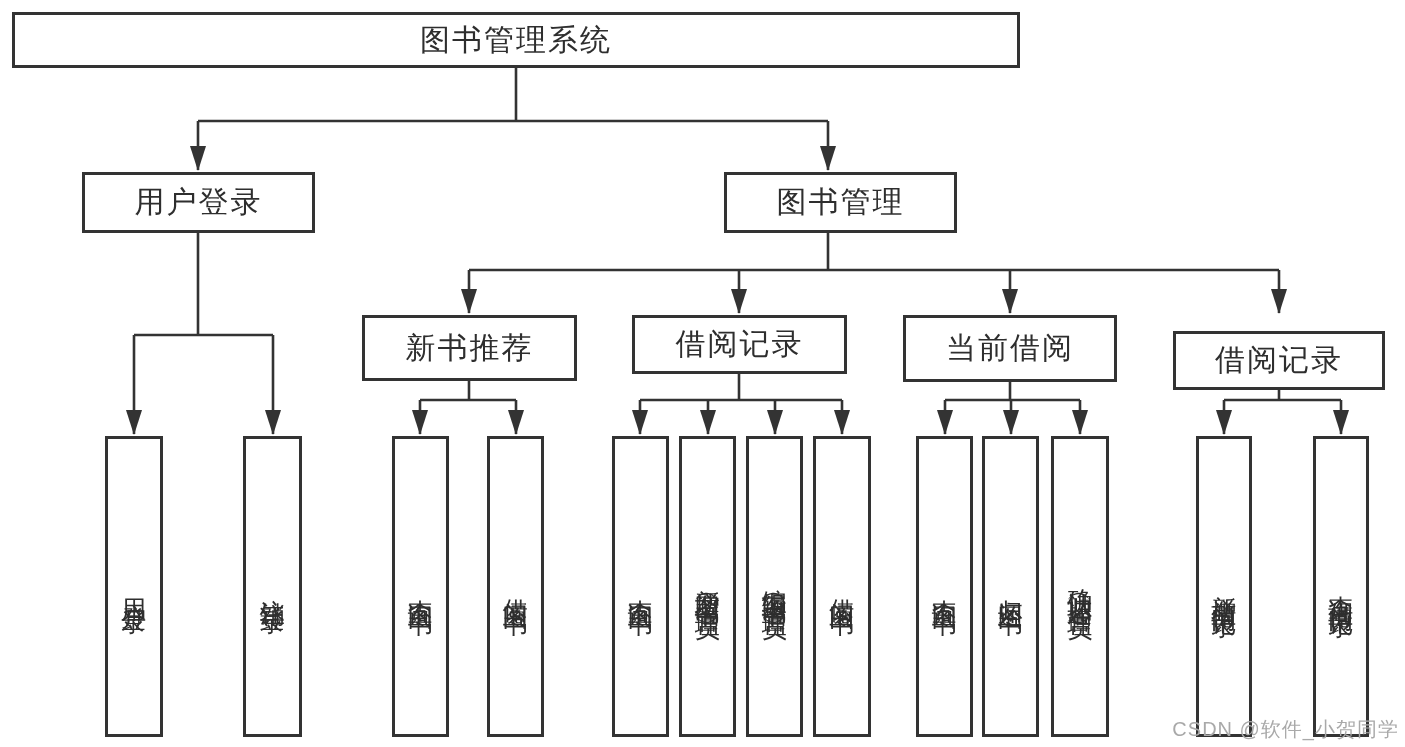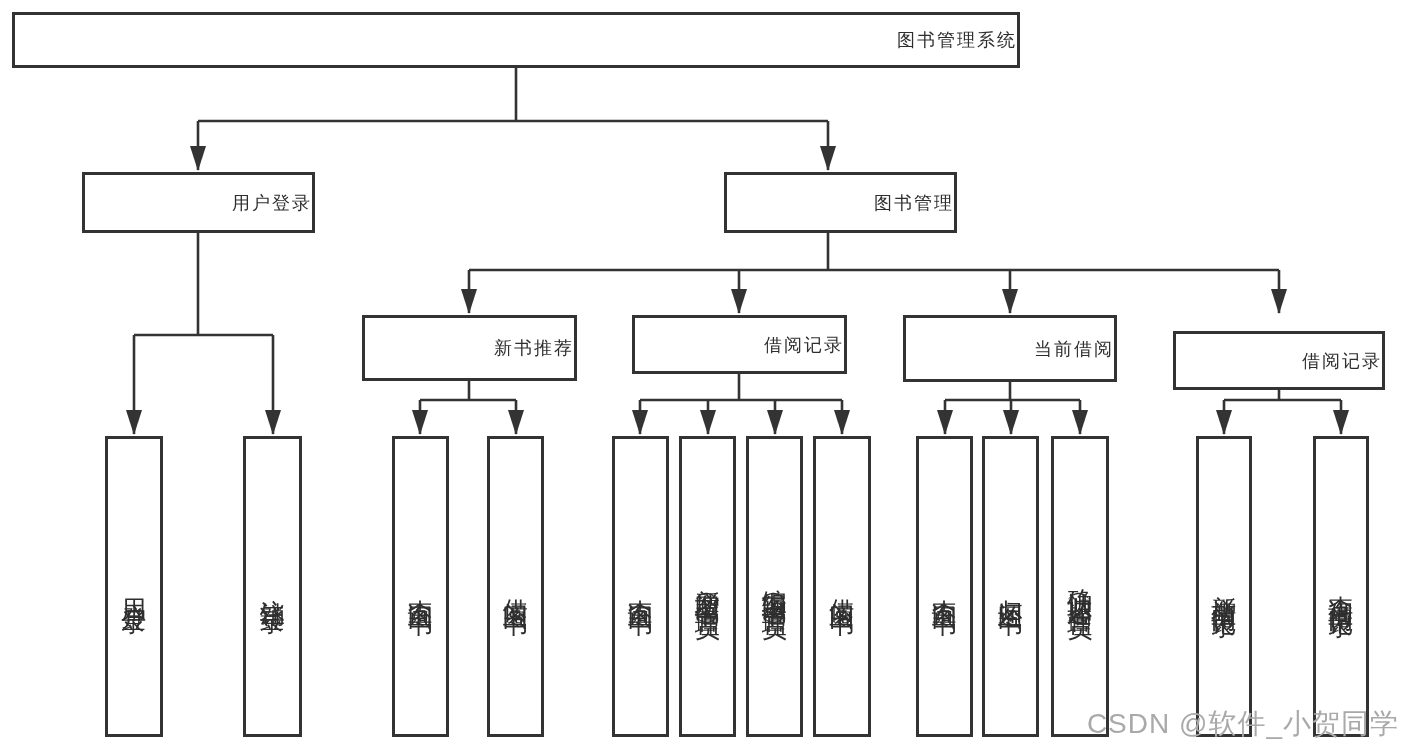--- a/index.html
+++ b/index.html
@@ -7,26 +7,26 @@
     position:relative; width:1405px; height:747px; background:#ffffff;
     font-family:"Liberation Sans","DejaVu Sans",sans-serif; color:#2e2e2e;
     overflow:hidden;
   }
   .wires { position:absolute; left:0; top:0; }
   .node {
     position:absolute; background:#ffffff; border:3px solid #333333;
     box-sizing:border-box; display:flex; align-items:center; justify-content:center;
     text-align:center;
   }
-  .hbox { font-size:18px; letter-spacing:2px;justify-content:flex-end; }
+  .hbox { font-size:30px; letter-spacing:2px; }
   .vbox {
     writing-mode:vertical-rl; font-size:25px; letter-spacing:4px; line-height:1.05;
   }
   .watermark {
-    position:absolute; right:6px; bottom:4px; font-size:28px; color:#a9a9a9;
+    position:absolute; right:6px; bottom:4px; font-size:20px; color:#a9a9a9;
     letter-spacing:1px; white-space:nowrap;
   }
 </style>
 </head>
 <body>
 
 <div class="canvas">
 
   <svg class="wires" width="1405" height="747" viewBox="0 0 1405 747">
     <g stroke="#333333" stroke-width="2.6" fill="none">

